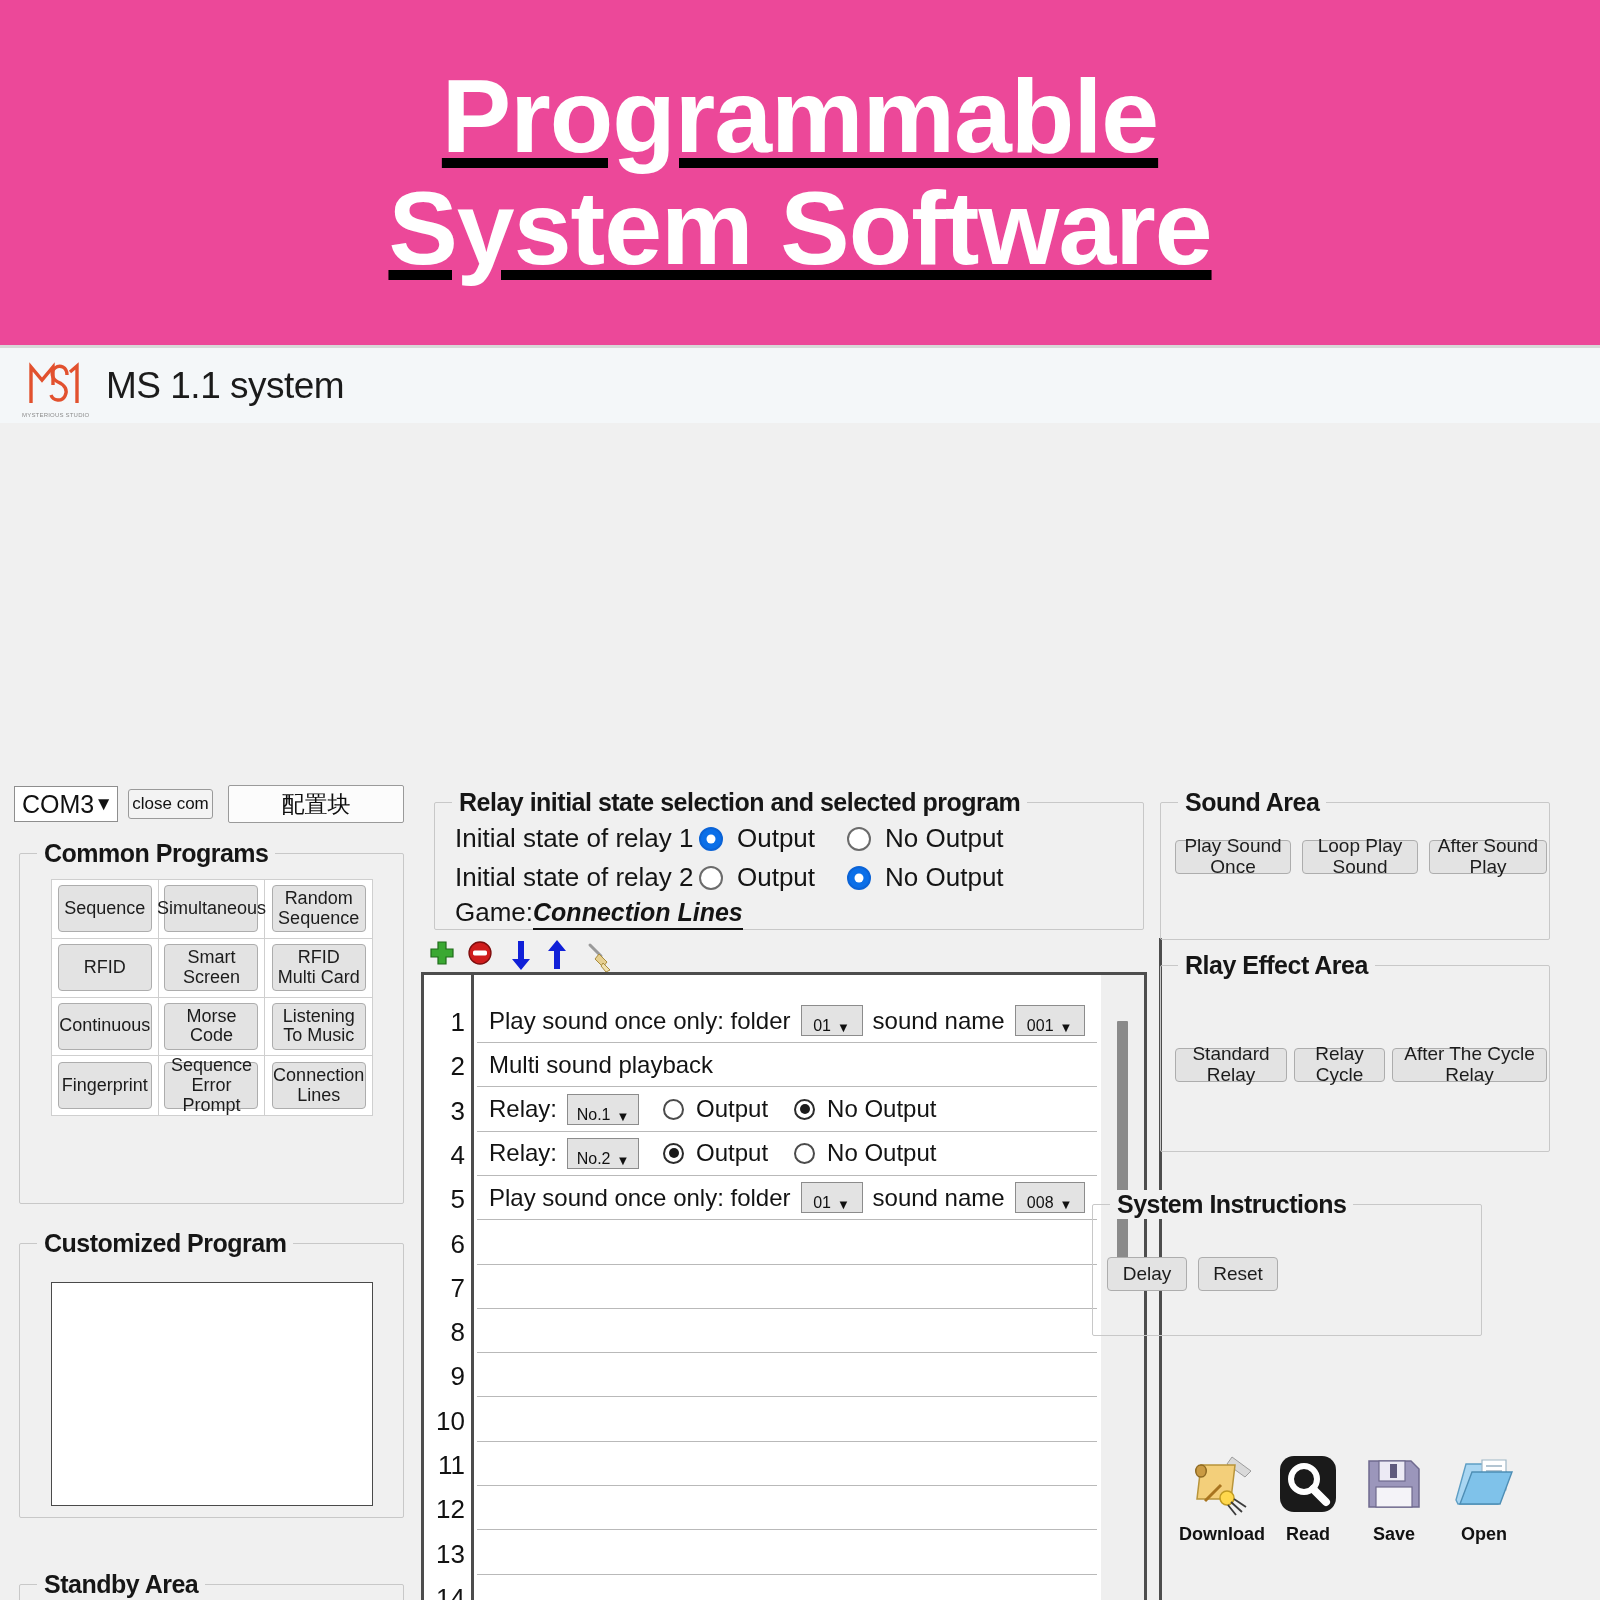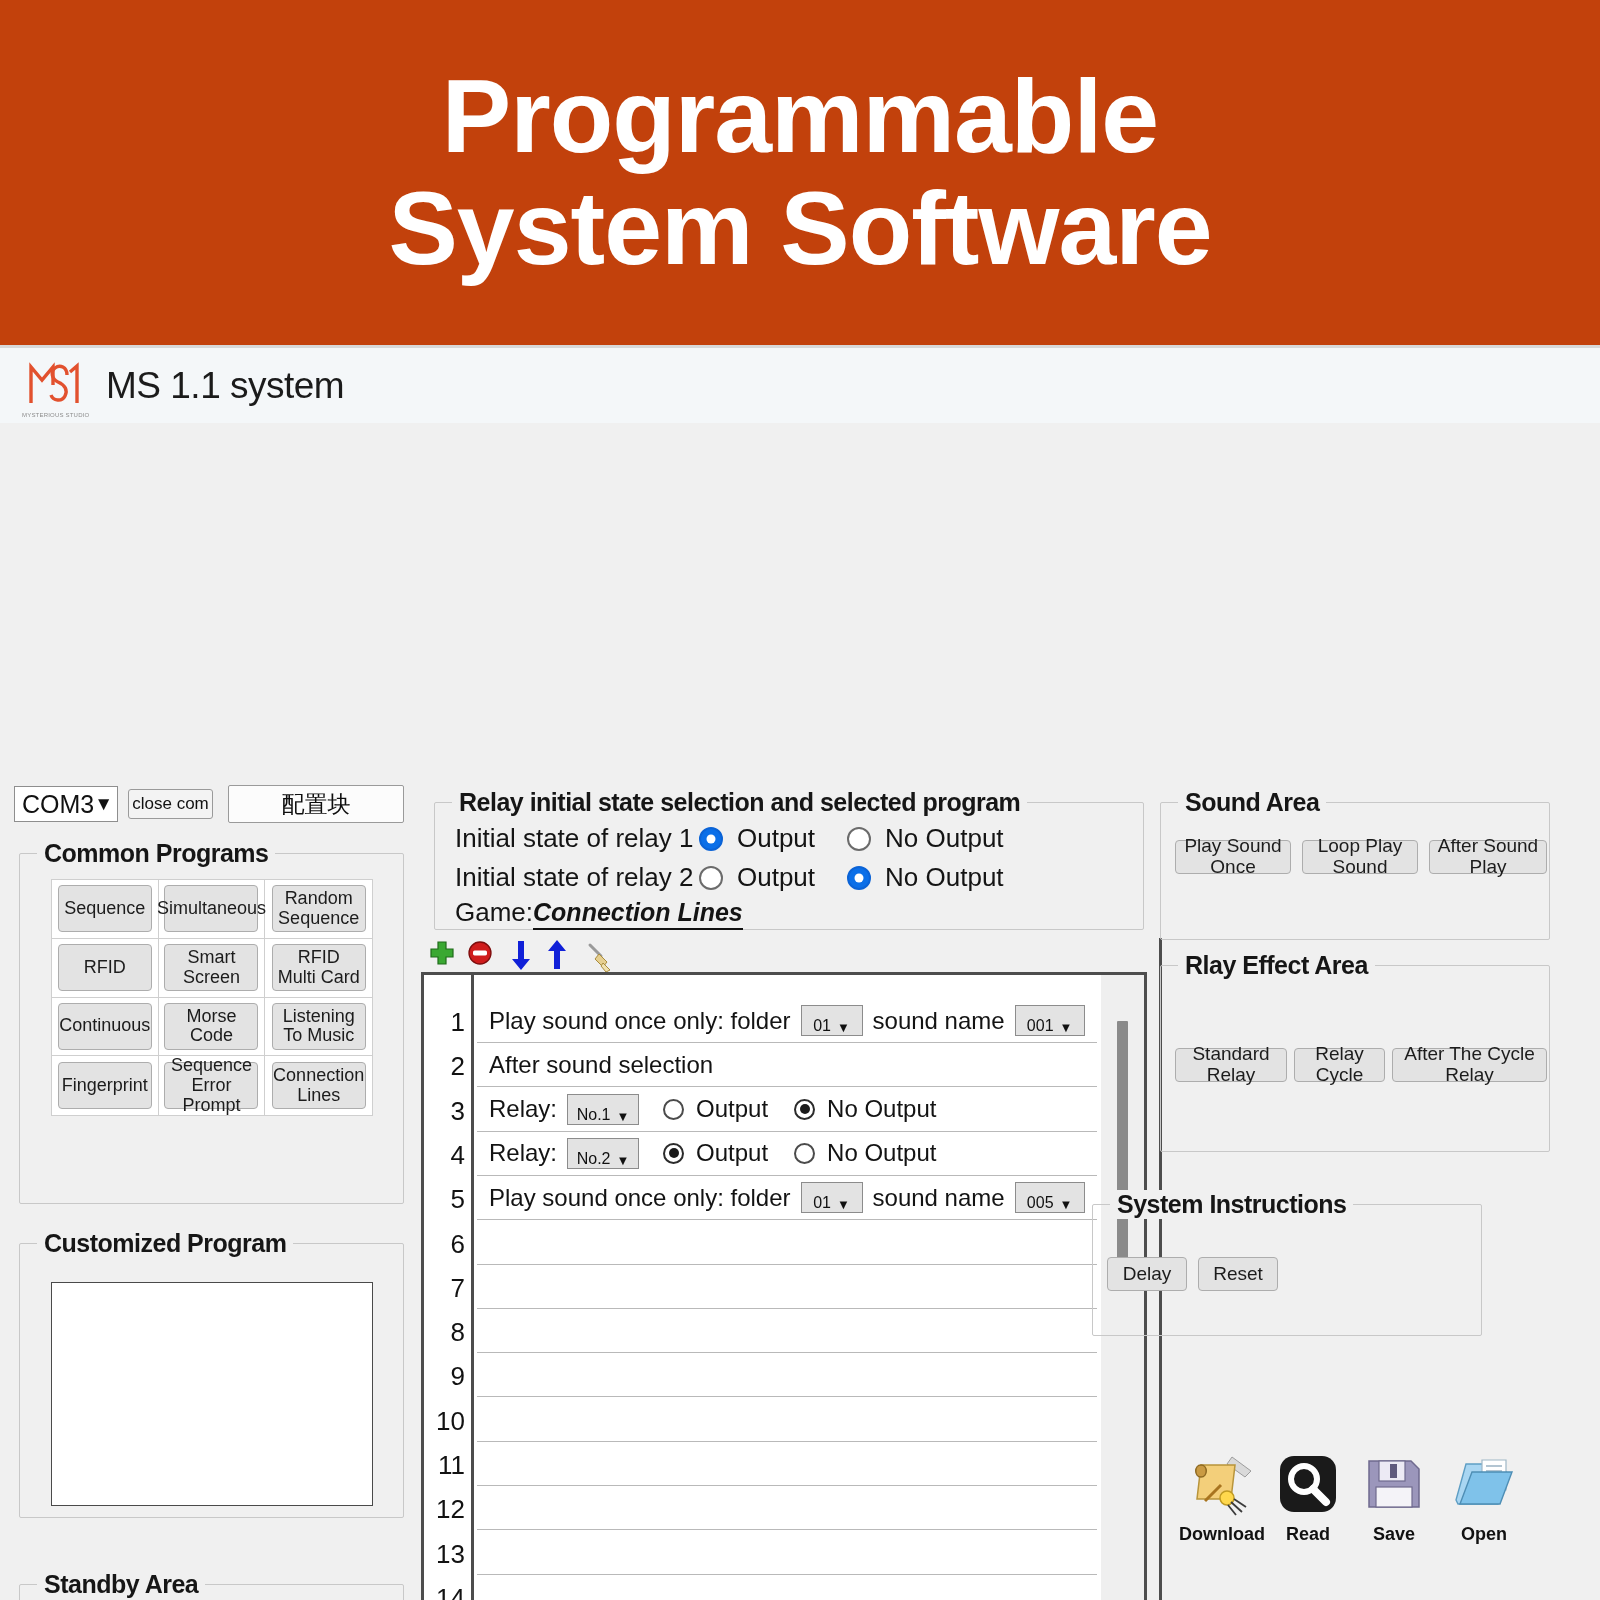--- a/index.html
+++ b/index.html
@@ -194,21 +194,21 @@
   }
 
   #filerow{ position:absolute; left:1160px; top:1100px; width:390px; height:110px; }
   .fitem{ position:absolute; width:96px; text-align:center; }
   .fitem .glyph{ height:72px; display:flex; align-items:center; justify-content:center; }
   .fitem .cap{ font-size:18px; font-weight:bold; color:#111; margin-top:4px; }
 </style>
 </head>
 <body>
 
-<div id="banner" style="background: #c2410c;">
+<div id="banner" style="background: #ec4899; text-decoration: underline;">
   <div class="line">Programmable</div>
   <div class="line">System Software</div>
 </div>
 
 <div id="app">
 
   <div id="titlebar">
     <div id="logo">
       <svg width="66" height="54" viewBox="0 0 66 54">
         <g fill="none" stroke="#e2512e" stroke-width="3.4">
@@ -377,21 +377,21 @@
             <span>01</span>
             <span class="car">▼</span>
           </span>
           <span>sound name</span>
           <span class="combo cmb" style="width:70px">
             <span>001</span>
             <span class="car">▼</span>
           </span>
         </div>
         <div class="lrow" style="top: 68.3px;">
-          <span>After sound selection</span>
+          <span>Multi sound playback</span>
         </div>
         <div class="lrow" style="top: 112.6px;">
           <span>Relay:</span>
           <span class="combo cmb" style="width:72px">
             <span>No.1</span>
             <span class="car">▼</span>
           </span>
           <span style="width:14px"></span>
           <span class="opt">
             <span class="radio sm"></span>
@@ -419,21 +419,21 @@
           </span>
         </div>
         <div class="lrow" style="top: 201.2px;">
           <span>Play sound once only: folder</span>
           <span class="combo cmb" style="width:62px">
             <span>01</span>
             <span class="car">▼</span>
           </span>
           <span>sound name</span>
           <span class="combo cmb" style="width:70px">
-            <span>005</span>
+            <span>008</span>
             <span class="car">▼</span>
           </span>
         </div>
         <div class="lrow blank" style="top: 245.5px;"></div>
         <div class="lrow blank" style="top: 289.8px;"></div>
         <div class="lrow blank" style="top: 334.1px;"></div>
         <div class="lrow blank" style="top: 378.4px;"></div>
         <div class="lrow blank" style="top: 422.7px;"></div>
         <div class="lrow blank" style="top: 467px;"></div>
         <div class="lrow blank" style="top: 511.3px;"></div>

